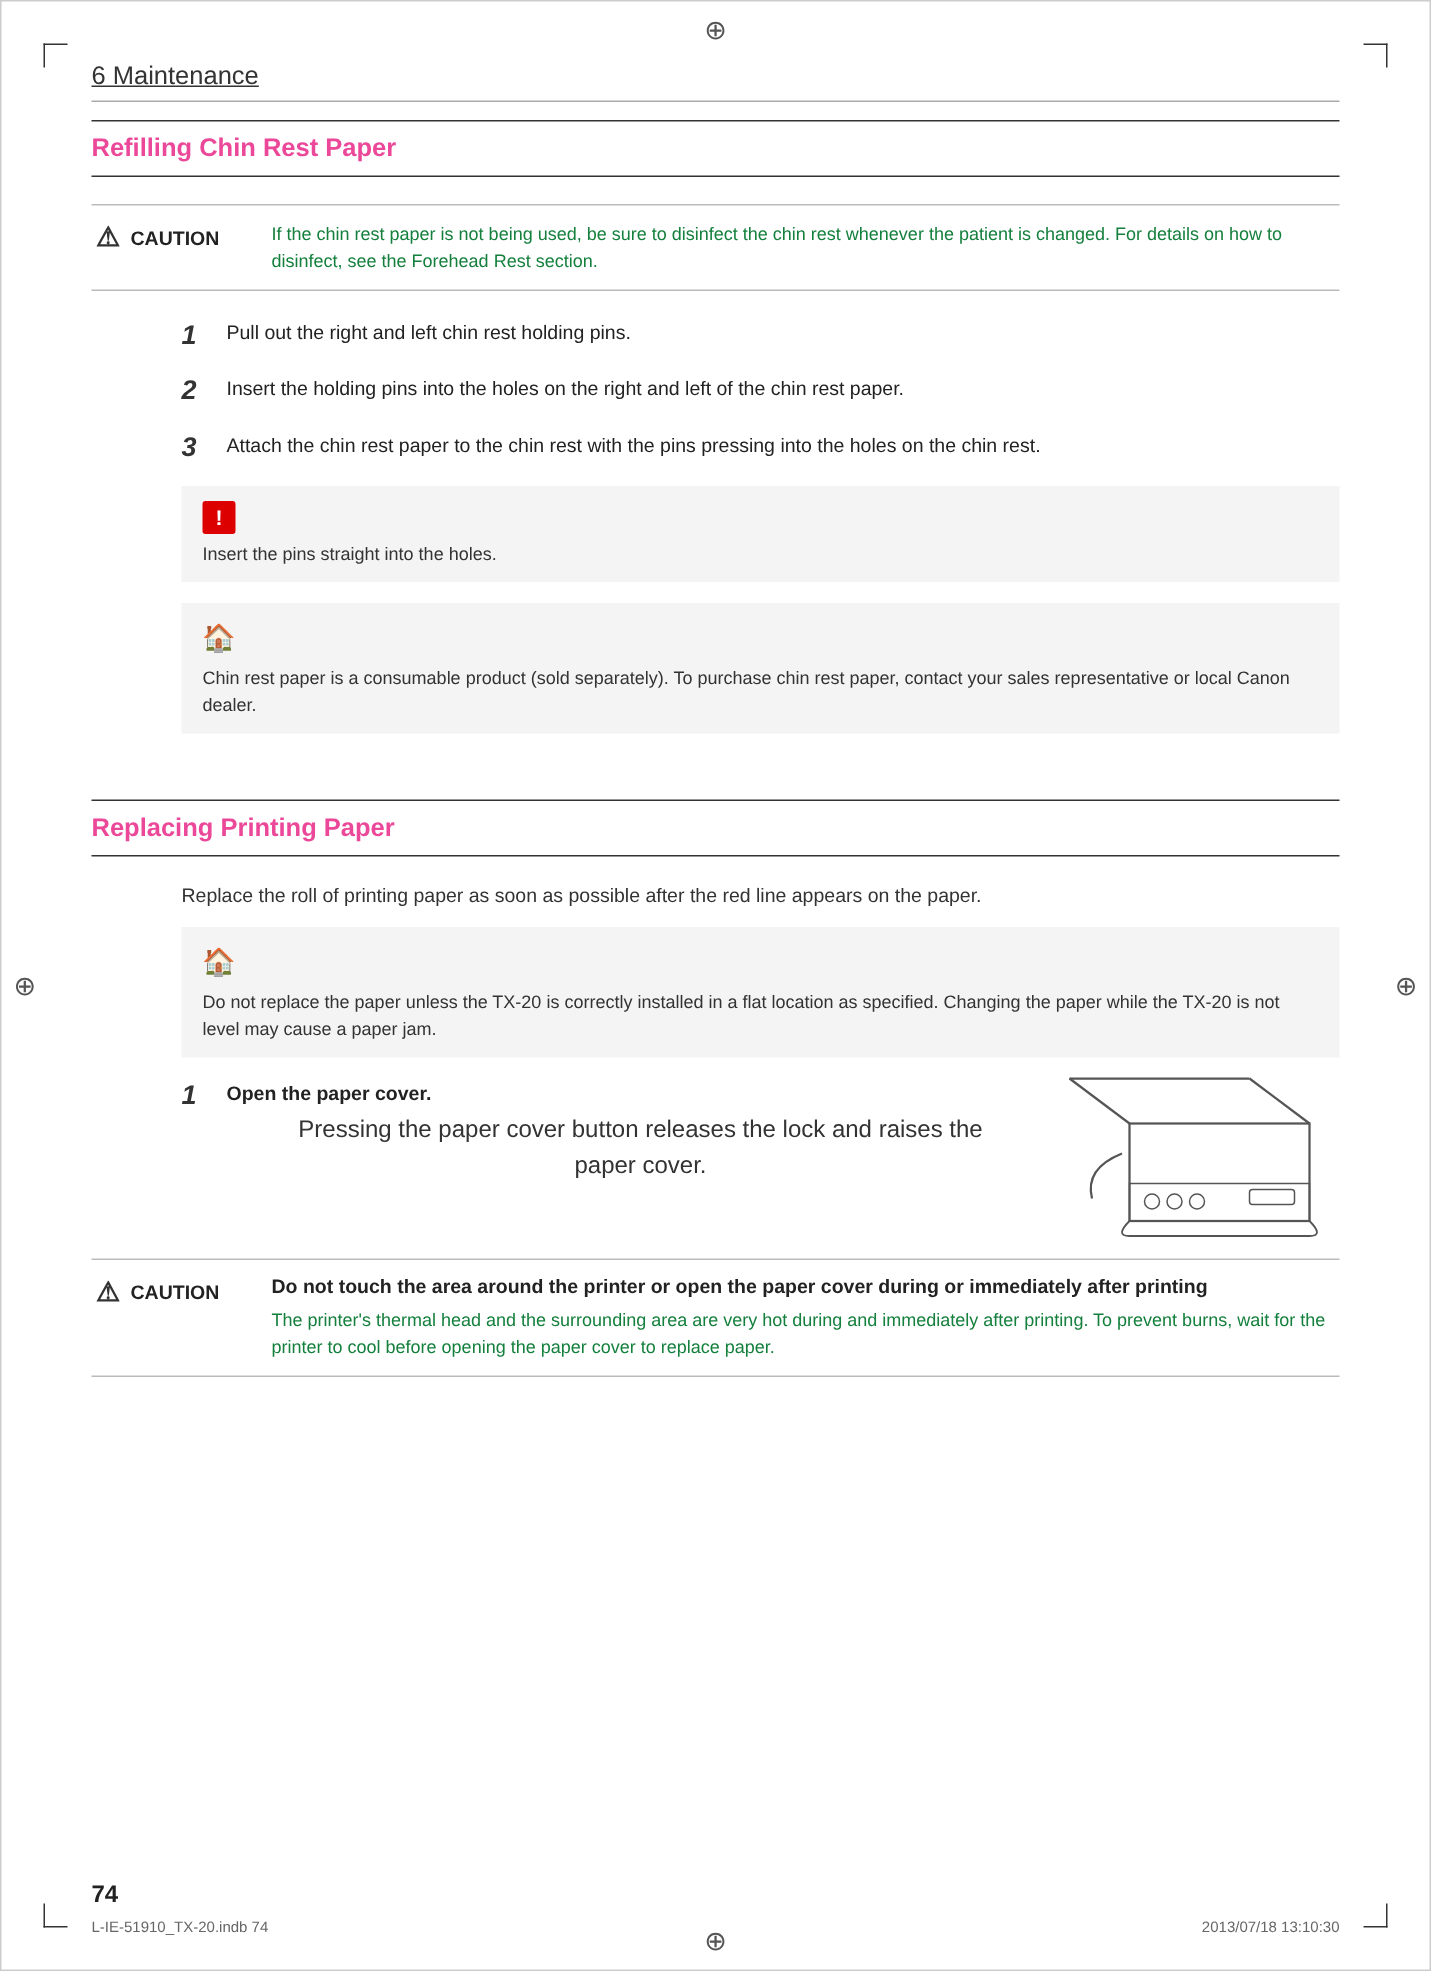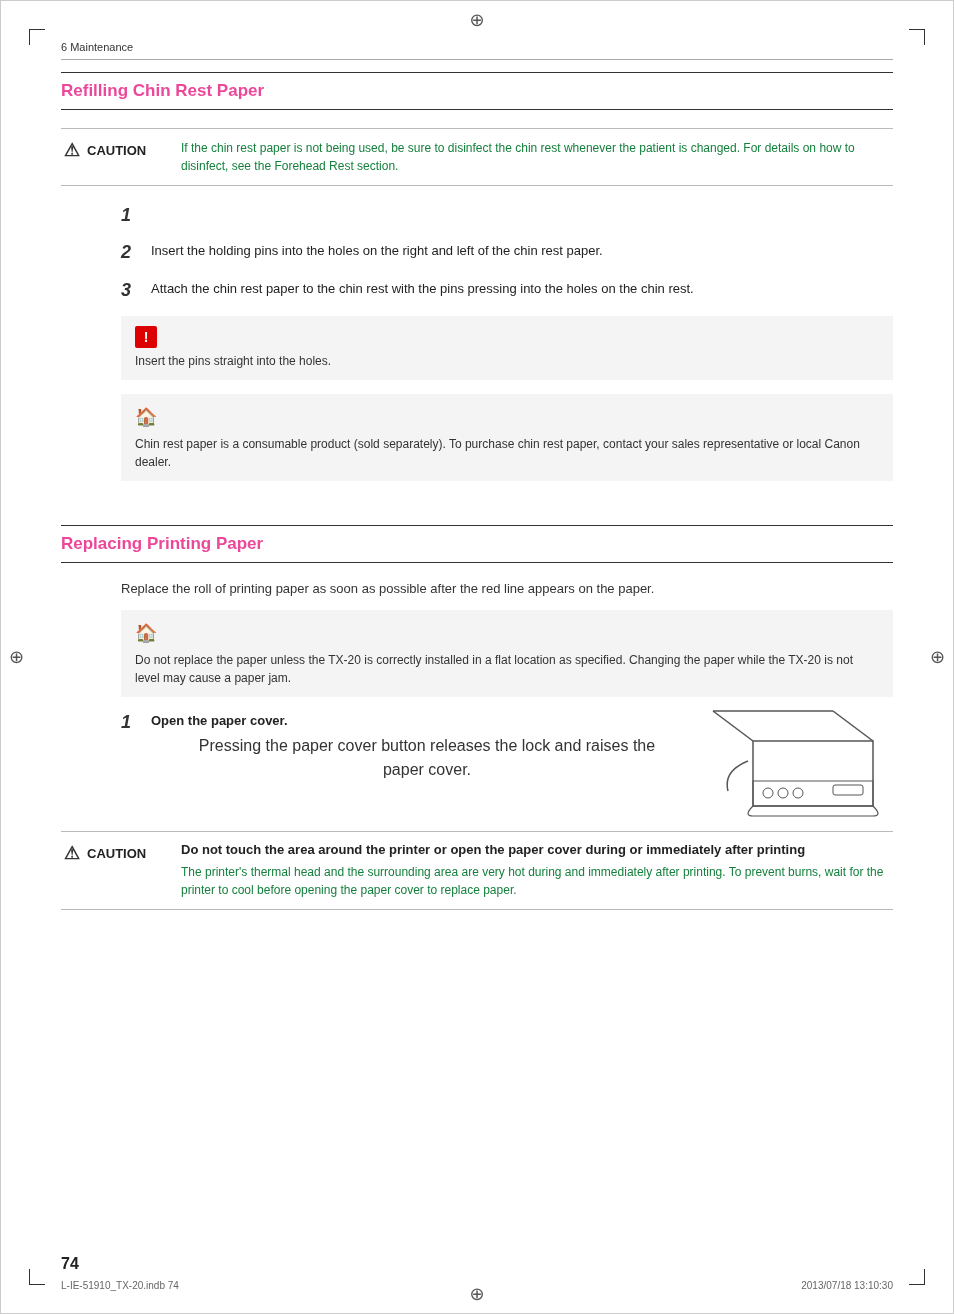--- a/index.html
+++ b/index.html
@@ -49,25 +49,26 @@
       padding: 8px 0;
       margin-bottom: 18px;
     }
     .section-title {
       font-size: 17px;
       font-weight: bold;
       color: #ec4899;
     }
 
     .breadcrumb {
-      font-size: 11px;
+      font-size: 17px;
       color: #333;
       margin-bottom: 12px;
       border-bottom: 1px solid #aaa;
       padding-bottom: 6px;
+      text-decoration: underline;
     }
 
     
     .caution-block {
       display: flex;
       align-items: flex-start;
       border-top: 1px solid #bbb;
       border-bottom: 1px solid #bbb;
       padding: 10px 0;
       margin-bottom: 18px;
@@ -252,20 +253,21 @@
     <div class="caution-label">
       <span class="caution-triangle">⚠</span>
       <span>CAUTION</span>
     </div>
     <div class="caution-text">If the chin rest paper is not being used, be sure to disinfect the chin rest whenever the patient is changed. For details on how to disinfect, see the Forehead Rest section.</div>
   </div>
 
   <div class="steps-container">
     <div class="step">
       <span class="step-number">1</span>
+      <span class="step-text">Pull out the right and left chin rest holding pins.</span>
     </div>
     <div class="step">
       <span class="step-number">2</span>
       <span class="step-text">Insert the holding pins into the holes on the right and left of the chin rest paper.</span>
     </div>
     <div class="step">
       <span class="step-number">3</span>
       <span class="step-text">Attach the chin rest paper to the chin rest with the pins pressing into the holes on the chin rest.</span>
     </div>
 

